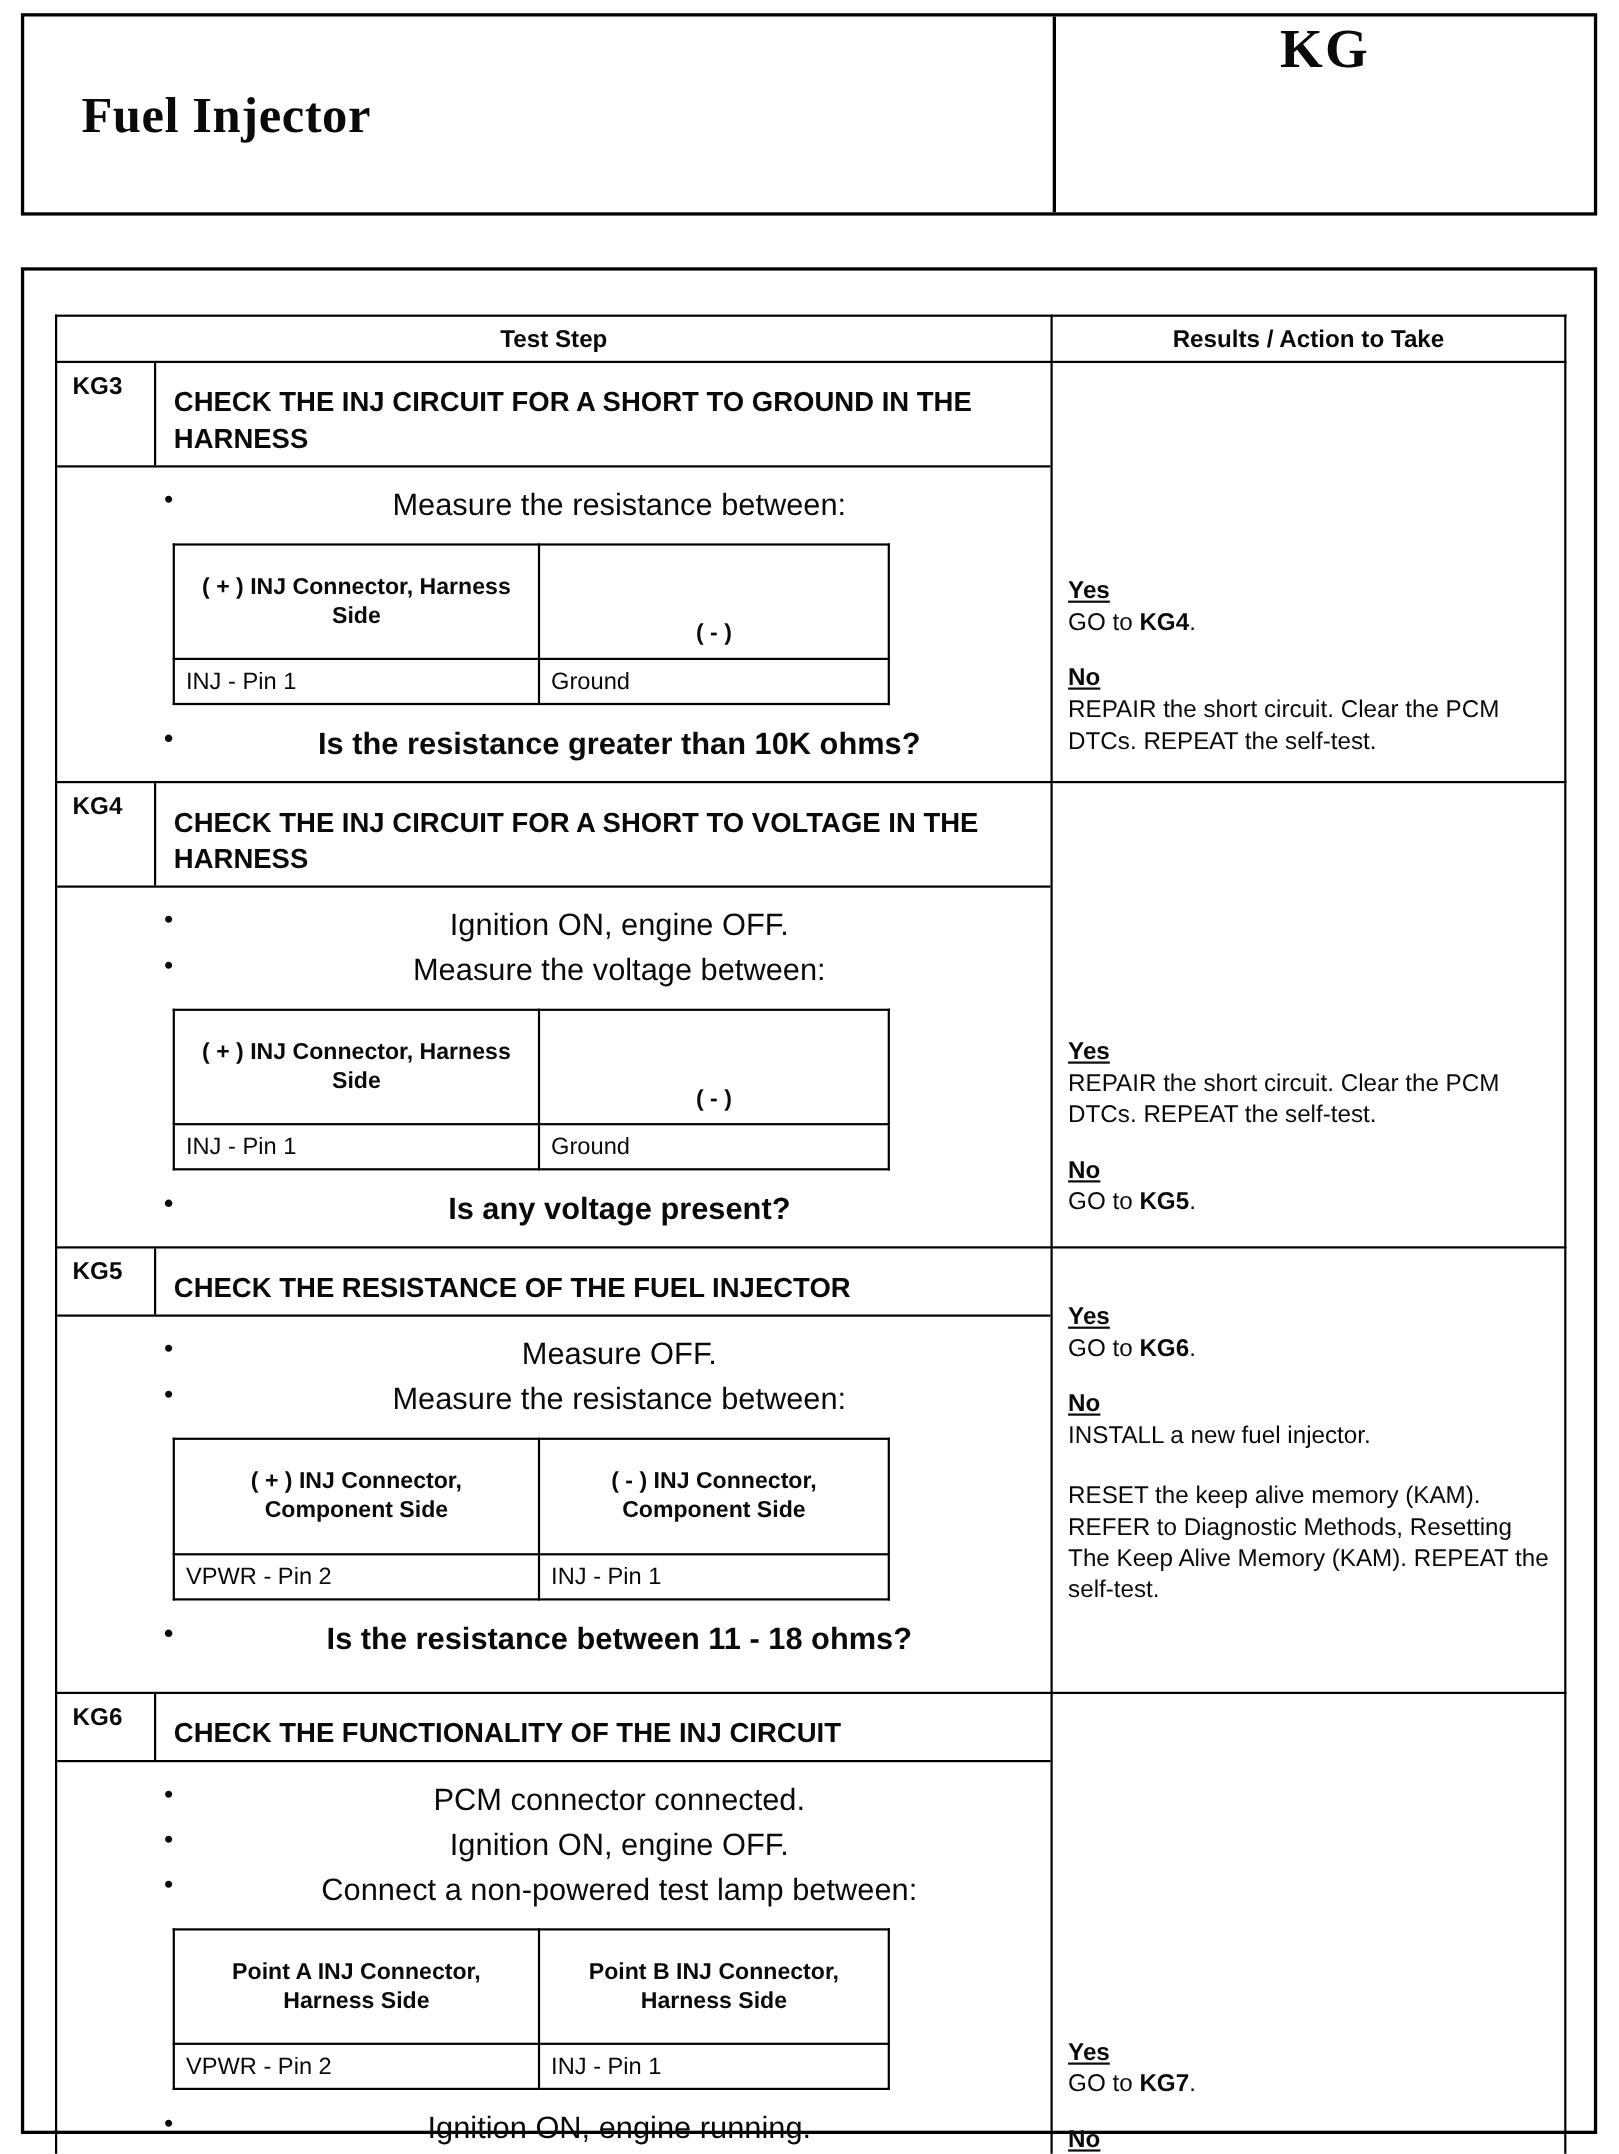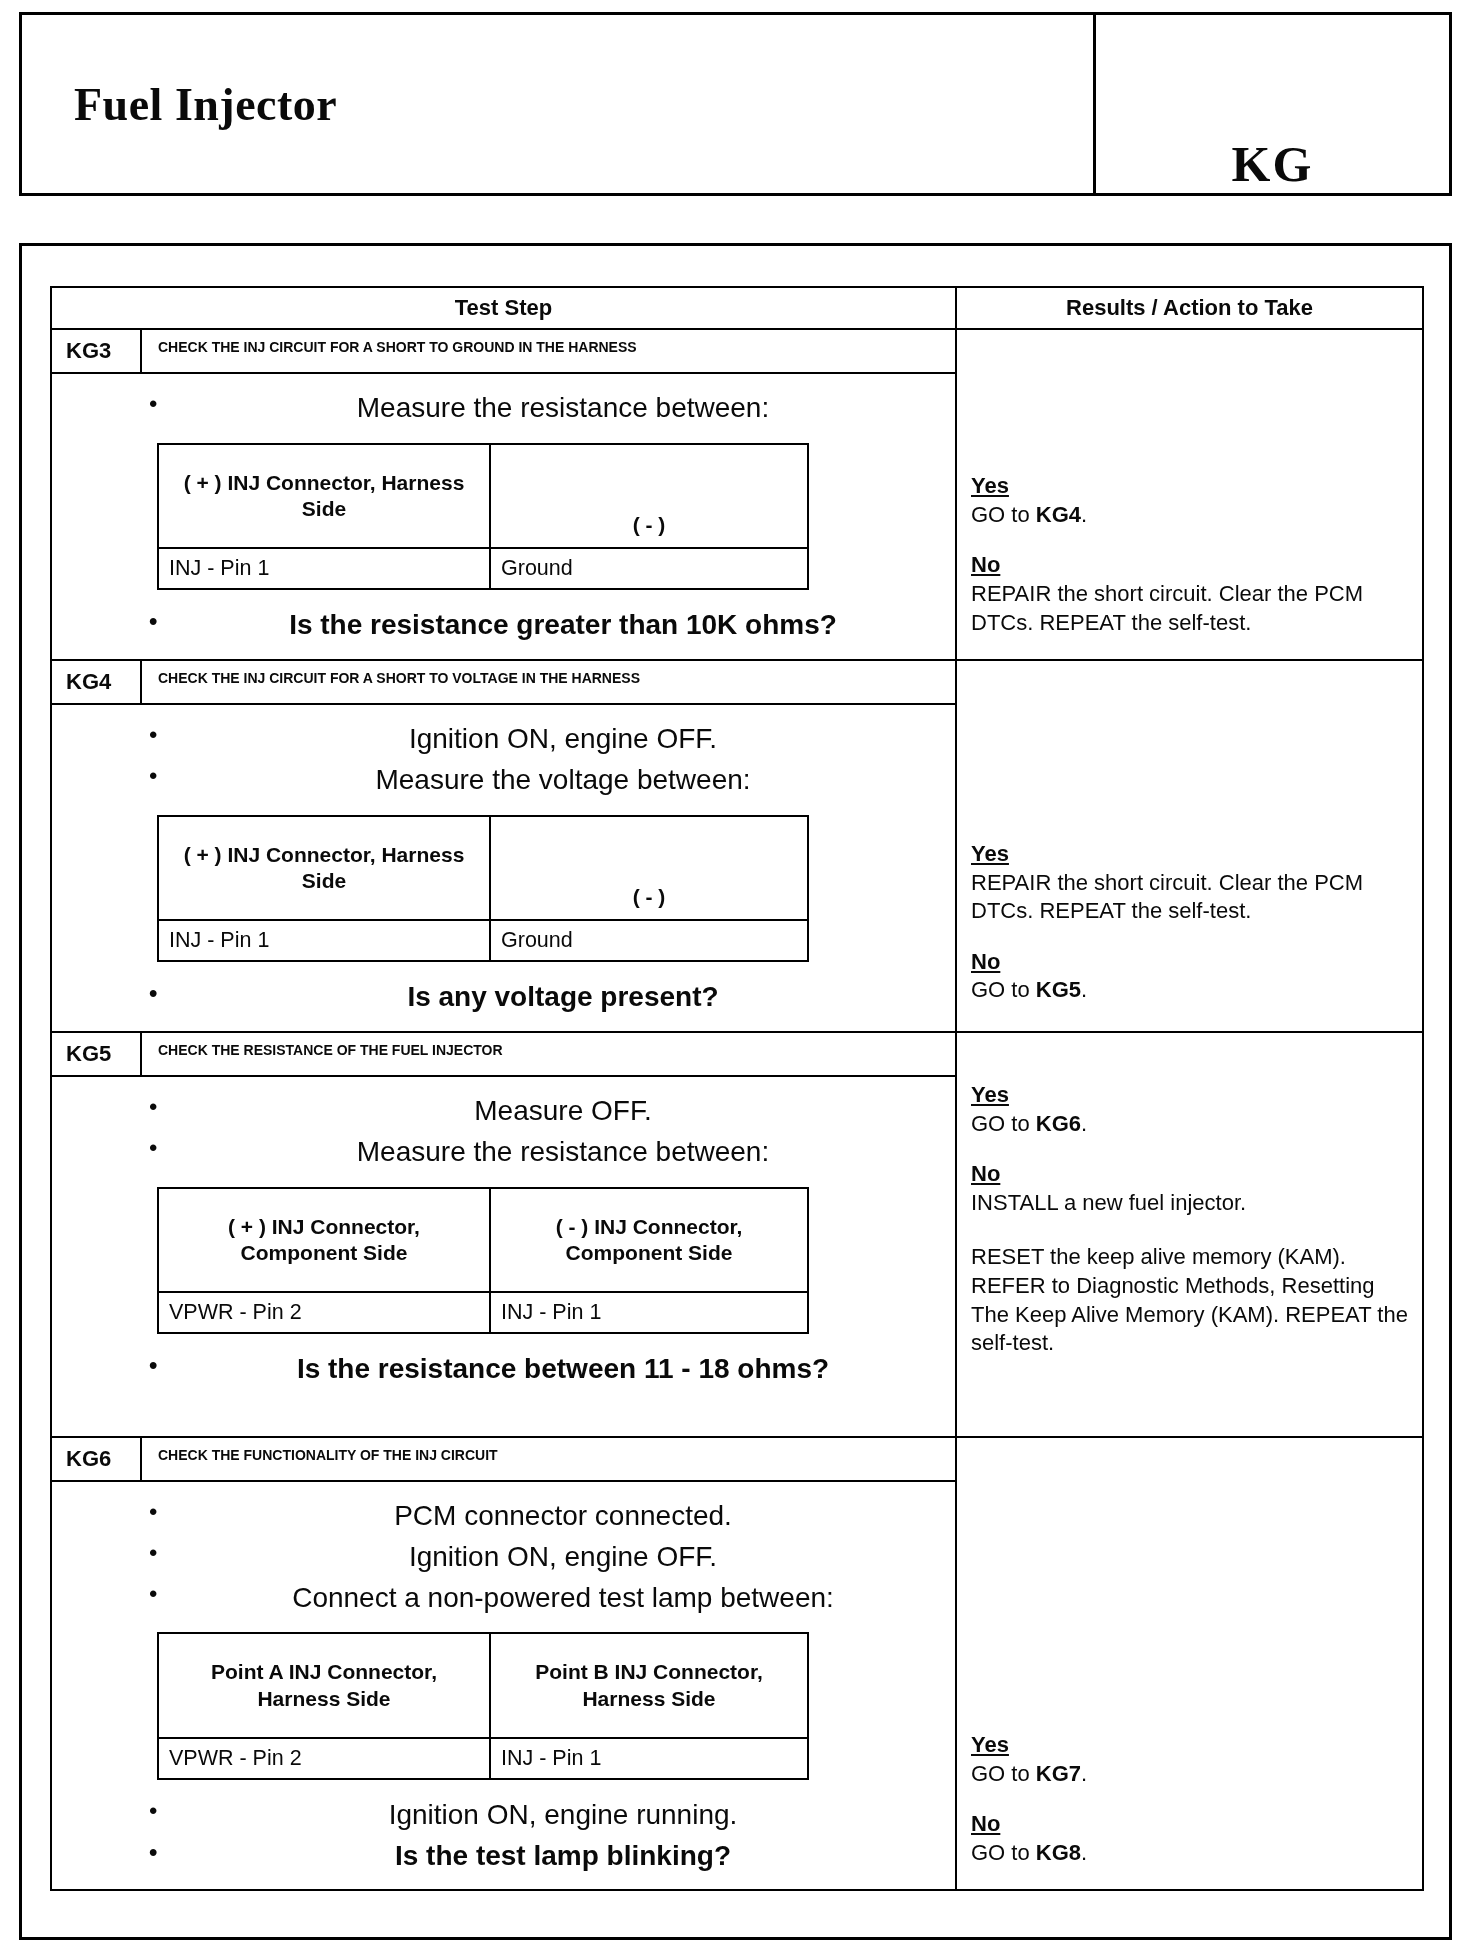--- a/index.html
+++ b/index.html
@@ -18,22 +18,22 @@
     width: 1433px; height: 184px;
     border: 3px solid #000;
     display: flex;
   }
   .header-left { flex: 1; display: flex; align-items: center; padding-left: 52px; }
   .header-title {
     font-family: "Liberation Serif", serif;
     font-weight: bold; font-size: 46px; letter-spacing: 0.5px;
   }
   .header-right {
-    width: 356px; border-left: 3px solid #000;
-    display: flex; align-items: flex-end; justify-content: center;
+    width: 492px; border-left: 3px solid #000;
+    display: flex; align-items: flex-start; justify-content: center;
   }
   .header-code {
     font-family: "Liberation Serif", serif;
     font-weight: bold; font-size: 50px; letter-spacing: 2px;
   }
 
   
   .content-box {
     position: absolute; left: 19px; top: 243px;
     width: 1433px; height: 1697px;
@@ -70,22 +70,22 @@
     display: flex;
     border-bottom: 2px solid #000;
   }
   .step-id {
     width: 90px; flex: 0 0 90px;
     border-right: 2px solid #000;
     font-weight: bold; font-size: 22px;
     padding: 8px 4px 8px 14px;
   }
   .step-title {
-    font-weight: bold; font-size: 14px; line-height: 1.3;
-    padding: 8px 12px 8px 16px;
+    font-weight: bold; font-size: 25px; line-height: 1.3;
+    padding: 20px 12px 8px 16px;
     max-width: 770px;
   }
   .step-body { padding: 12px 18px 12px 95px; }
   .bullet {
     position: relative;
     padding-left: 42px;
     font-size: 28px; line-height: 1.35;
     margin: 3px 0;
     text-align: center;
   }

